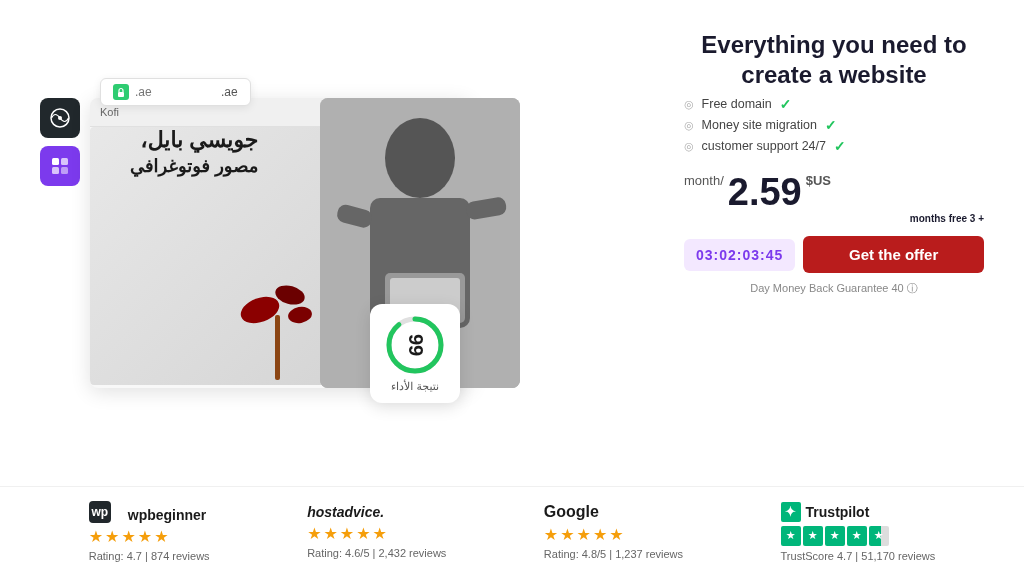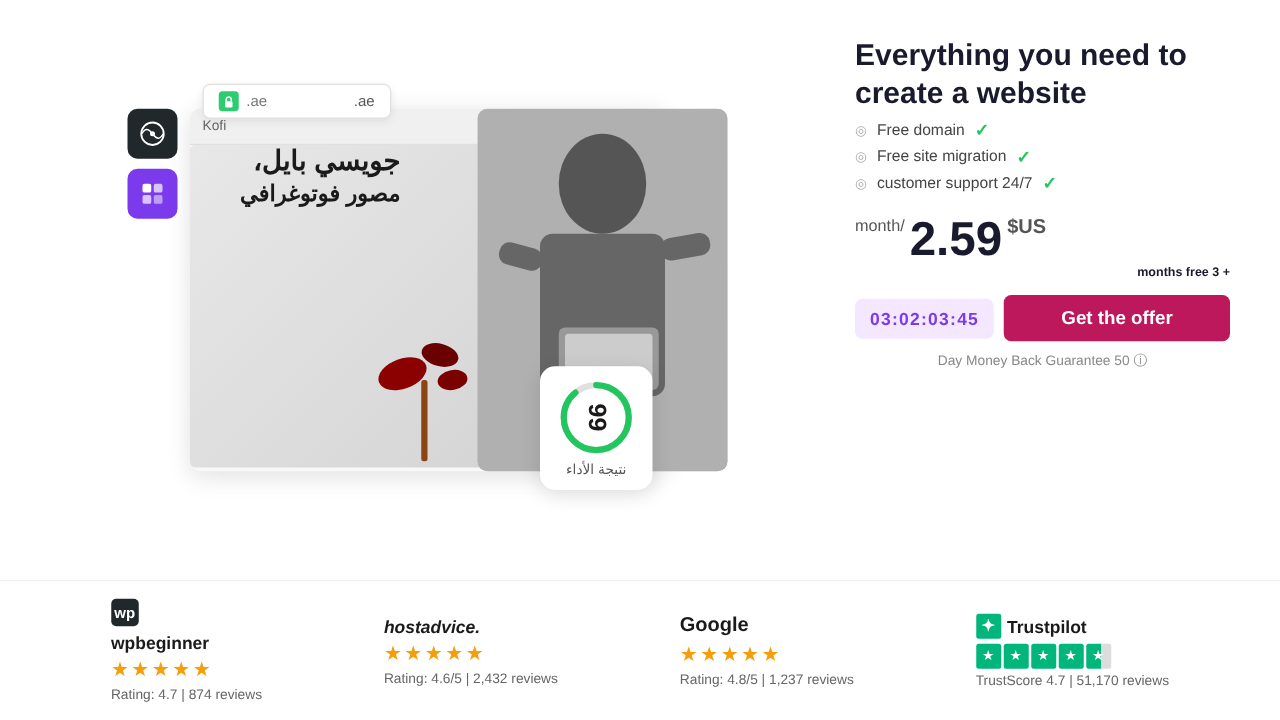--- a/index.html
+++ b/index.html
@@ -19,21 +19,21 @@
       padding: 20px 40px 10px 40px;
       gap: 20px;
     }
 
     
     .left-panel {
       flex: 1;
       position: relative;
       display: flex;
       align-items: center;
-      justify-content: center;
+      justify-content: flex-start;
     }
 
     .mockup-container {
       position: relative;
       width: 480px;
       height: 340px;
     }
 
     
     .domain-bar {
@@ -243,21 +243,21 @@
       display: flex;
       flex-direction: column;
       padding: 10px 0 0 20px;
     }
 
     .offer-title {
       font-size: 24px;
       font-weight: 800;
       color: #1a1a2e;
       line-height: 1.25;
-      text-align: left;
+      text-align: center;
       margin-bottom: 6px;
     }
 
     .discount-badge {
       text-align: center;
       font-size: 15px;
       font-weight: 600;
       color: #7c3aed;
       margin-bottom: 12px;
     }
@@ -300,21 +300,21 @@
     }
 
     .price-amount {
       font-size: 38px;
       font-weight: 900;
       color: #1a1a2e;
       line-height: 1;
     }
 
     .price-currency {
-      font-size: 16px;
+      font-size: 13px;
       color: #555;
       font-weight: 600;
     }
 
     .months-free {
       font-size: 10px;
       font-weight: 700;
       color: #1a1a2e;
       text-align: right;
       margin-bottom: 12px;
@@ -332,21 +332,21 @@
       color: #7c3aed;
       border-radius: 6px;
       padding: 8px 12px;
       font-size: 14px;
       font-weight: 600;
       letter-spacing: 1px;
       flex: 0 0 auto;
     }
 
     .get-offer-btn {
-      background: #be185d;
+      background: #b91c1c;
       color: #fff;
       border: none;
       border-radius: 6px;
       padding: 10px 18px;
       font-size: 15px;
       font-weight: 700;
       cursor: pointer;
       flex: 1;
     }
 
@@ -441,23 +441,22 @@
       height: 20px;
       display: flex;
       align-items: center;
       justify-content: center;
       font-size: 13px;
       border-radius: 2px;
     }
 
     .wp-beginner-logo {
       display: flex;
-      align-items: flex-start;
-      gap: 5px;
-      flex-direction: column;
+      align-items: flex-end;
+      gap: 17px;
     }
 
     .wp-b-icon {
       background: #21282c;
       color: #fff;
       border-radius: 4px;
       width: 22px;
       height: 22px;
       display: flex;
       align-items: center;
@@ -572,21 +571,21 @@
     <h1 class="offer-title">Everything you need to<br>create a website</h1>
 
     <ul class="features-list">
       <li>
         <span class="circle-icon">◎</span>
         <span>Free domain</span>
         <span class="check-icon">✓</span>
       </li>
       <li>
         <span class="circle-icon">◎</span>
-        <span>Free site migration</span>
+        <span>Money site migration</span>
         <span class="check-icon">✓</span>
       </li>
       <li>
         <span class="circle-icon">◎</span>
         <span>customer support 24/7</span>
         <span class="check-icon">✓</span>
       </li>
     </ul>
 
     <div class="pricing-row">
@@ -594,21 +593,21 @@
       <span class="price-amount">2.59</span>
       <span class="price-currency">$US</span>
     </div>
     <div class="months-free">months free 3 +</div>
 
     <div class="cta-row">
       <div class="timer-badge">03:02:03:45</div>
       <button class="get-offer-btn">Get the offer</button>
     </div>
 
-    <div class="guarantee-text">Day Money Back Guarantee 50 ⓘ</div>
+    <div class="guarantee-text">Day Money Back Guarantee 40 ⓘ</div>
   </div>
 
 </div>
 
 <div class="bottom-bar">
 
   <div class="logo-item">
     <div class="wp-beginner-logo">
       <div class="wp-b-icon">wp</div>
       <span class="logo-name">wpbeginner</span>

